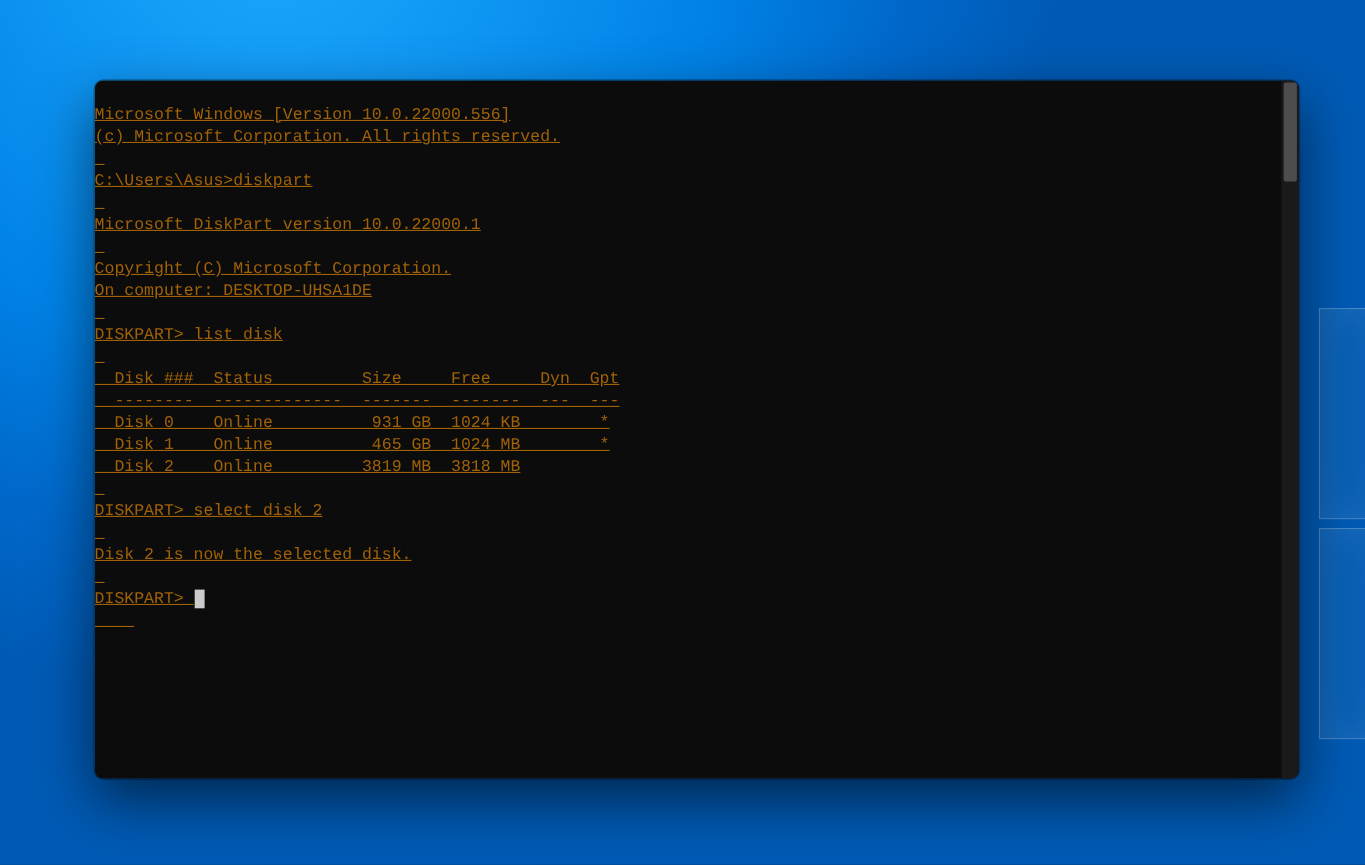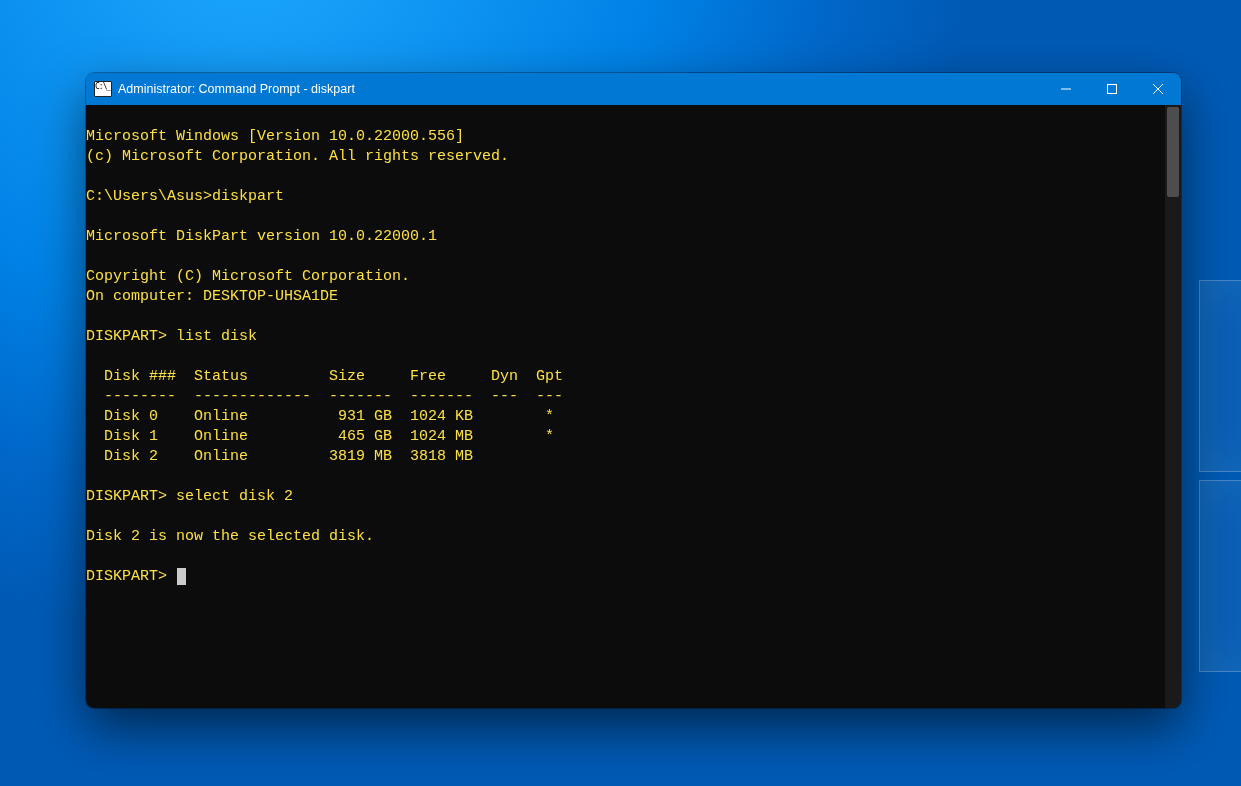--- a/index.html
+++ b/index.html
@@ -68,23 +68,24 @@
   .client{
     flex:1;
     background:#0c0c0c;
     position:relative;
     overflow:hidden;
   }
   .terminal{
     position:absolute;left:0;top:0;right:16px;bottom:0;
     padding:2px 0 0 0;
     font:15px/20px Consolas,"Courier New",monospace;
-    color:#fde047;
+    color:#a16207;
     white-space:pre;
     overflow:hidden;
+    text-decoration:underline;
   }
   .terminal .line{white-space:pre;}
   .cursor{
     display:inline-block;width:9px;height:17px;
     background:#cccccc;vertical-align:text-bottom;
     margin-left:1px;
     animation:blink 1s step-end infinite;
   }
   @keyframes blink{50%{opacity:0;}}
 
@@ -101,41 +102,20 @@
 </head>
 <body>
 
 <div class="desktop">
   <div class="wp-rect wp-r1"></div>
   <div class="wp-rect wp-r2"></div>
 </div>
 
 <div class="cmd-window">
 
-  <div class="titlebar">
-    <div class="app-icon"></div>
-    <div class="title-text">Administrator: Command Prompt - diskpart</div>
-    <div class="spacer"></div>
-    <div class="win-btn">
-      <svg viewBox="0 0 10 10">
-          <line x1="0" y1="5" x2="10" y2="5"></line>
-        </svg>
-    </div>
-    <div class="win-btn">
-      <svg viewBox="0 0 10 10">
-          <rect x="0.5" y="0.5" width="9" height="9"></rect>
-        </svg>
-    </div>
-    <div class="win-btn close">
-      <svg viewBox="0 0 10 10">
-          <line x1="0" y1="0" x2="10" y2="10"></line>
-          <line x1="10" y1="0" x2="0" y2="10"></line>
-        </svg>
-    </div>
-  </div>
 
   <div class="client">
     <div class="terminal">
 <span class="line">Microsoft Windows [Version 10.0.22000.556]</span>
 <span class="line">(c) Microsoft Corporation. All rights reserved.</span>
 <span class="line"> </span>
 <span class="line">C:\Users\Asus&gt;diskpart</span>
 <span class="line"> </span>
 <span class="line">Microsoft DiskPart version 10.0.22000.1</span>
 <span class="line"> </span>

